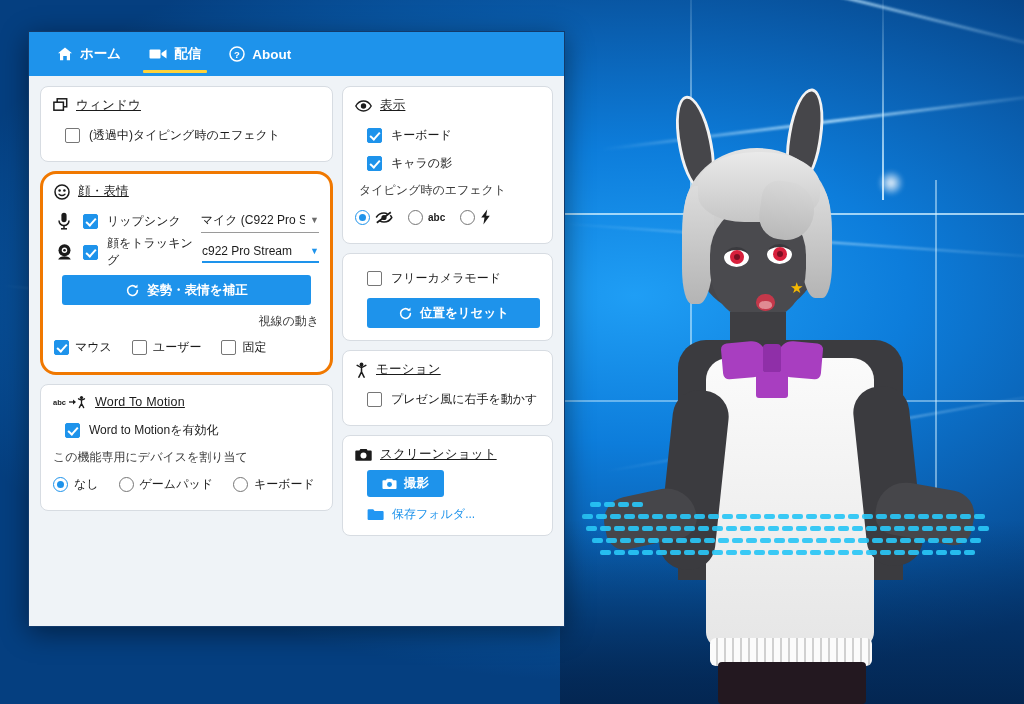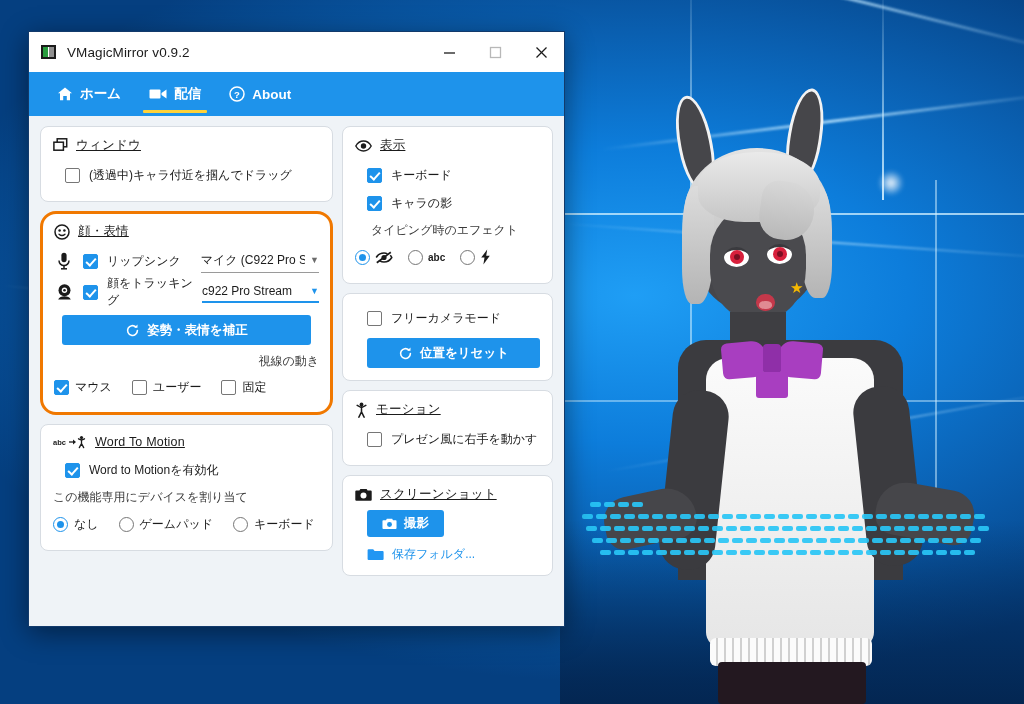--- a/index.html
+++ b/index.html
@@ -285,42 +285,20 @@
         <span class="kbd-key" style="left:364px"></span>
       </div>
   </div>
 
   <div style="position:absolute;left:150px;top:548px;width:162px;height:28px;background:repeating-linear-gradient(90deg,#fbfbfb 0 6px,#d0d0d0 6px 8px);border-radius:6px;"></div>
   <div style="position:absolute;left:158px;top:572px;width:148px;height:42px;background:#231820;border-radius:4px;"></div>
 </div>
 
 <div id="app-window">
 
-  <div id="titlebar">
-    <div id="app-icon"></div>
-    <div id="title-text">VMagicMirror v0.9.2</div>
-    <div id="win-buttons">
-      <div class="win-btn">
-        <svg width="13" height="13" viewBox="0 0 13 13">
-            <line x1="1" y1="7" x2="12" y2="7" stroke="#1b1b1b" stroke-width="1.3"></line>
-          </svg>
-      </div>
-      <div class="win-btn">
-        <svg width="13" height="13" viewBox="0 0 13 13">
-            <rect x="1.5" y="1.5" width="10" height="10" fill="none" stroke="#b8b8b8" stroke-width="1.3"></rect>
-          </svg>
-      </div>
-      <div class="win-btn">
-        <svg width="13" height="13" viewBox="0 0 13 13">
-            <line x1="1.5" y1="1.5" x2="11.5" y2="11.5" stroke="#1b1b1b" stroke-width="1.3"></line>
-            <line x1="11.5" y1="1.5" x2="1.5" y2="11.5" stroke="#1b1b1b" stroke-width="1.3"></line>
-          </svg>
-      </div>
-    </div>
-  </div>
 
   <div id="tabbar">
     <div class="tab">
       <span class="icn">
         <svg width="16" height="16" viewBox="0 0 16 16">
             <path d="M8 1.6 1 7.3h2v7h3.2V9.9h3.6v4.4H13v-7h2z" fill="#fff"></path>
           </svg>
       </span>
       <span class="tabname">ホーム</span>
     </div>
@@ -353,21 +331,21 @@
           <span class="icn">
             <svg width="15" height="15" viewBox="0 0 15 15">
                 <rect x="4.2" y="0.8" width="9.5" height="8" fill="none" stroke="#1b1b1b" stroke-width="1.5"></rect>
                 <rect x="0.9" y="4.2" width="9.5" height="8" fill="#fff" stroke="#1b1b1b" stroke-width="1.5"></rect>
               </svg>
           </span>
           <span class="card-title">ウィンドウ</span>
         </div>
         <div class="row" style="padding-left:12px;">
           <span class="chk"></span>
-          <span class="lbl">(透過中)キャラ付近を掴んでドラッグ</span>
+          <span class="lbl">(透過中)タイピング時のエフェクト</span>
         </div>
       </div>
 
       <div class="card hl">
         <div class="card-head">
           <span class="icn">
             <svg width="16" height="16" viewBox="0 0 16 16">
                 <circle cx="8" cy="8" r="7" fill="none" stroke="#1b1b1b" stroke-width="1.5"></circle>
                 <circle cx="5.6" cy="6.4" r="1.25" fill="#1b1b1b"></circle>
                 <circle cx="10.4" cy="6.4" r="1.25" fill="#1b1b1b"></circle>
@@ -488,21 +466,21 @@
           <span class="card-title">表示</span>
         </div>
         <div class="row" style="padding-left:12px;">
           <span class="chk on"></span>
           <span class="lbl">キーボード</span>
         </div>
         <div class="row" style="padding-left:12px;">
           <span class="chk on"></span>
           <span class="lbl">キャラの影</span>
         </div>
-        <div class="lbl-dim" style="margin:5px 16px 4px;">タイピング時のエフェクト</div>
+        <div class="lbl-dim" style="margin:5px 4px 4px;">タイピング時のエフェクト</div>
         <div class="row" style="gap:5px;">
           <span class="grp" style="margin-right:10px;display:flex;align-items:center;gap:5px;">
             <span class="rad on"></span>
             <span class="icn">
               <svg width="18" height="13" viewBox="0 0 18 13">
                   <path d="M1.2 6.5S3.9 2 9 2c1.3 0 2.5.3 3.5.8" fill="none" stroke="#1b1b1b" stroke-width="1.5"></path>
                   <path d="M15.2 4.3c1 .9 1.6 2.2 1.6 2.2S14.1 11 9 11c-1.7 0-3.1-.5-4.3-1.2" fill="none" stroke="#1b1b1b" stroke-width="1.5"></path>
                   <circle cx="9" cy="6.5" r="2.6" fill="#1b1b1b"></circle>
                   <line x1="1.8" y1="11.8" x2="15.8" y2="1.2" stroke="#1b1b1b" stroke-width="1.7"></line>
                 </svg>

